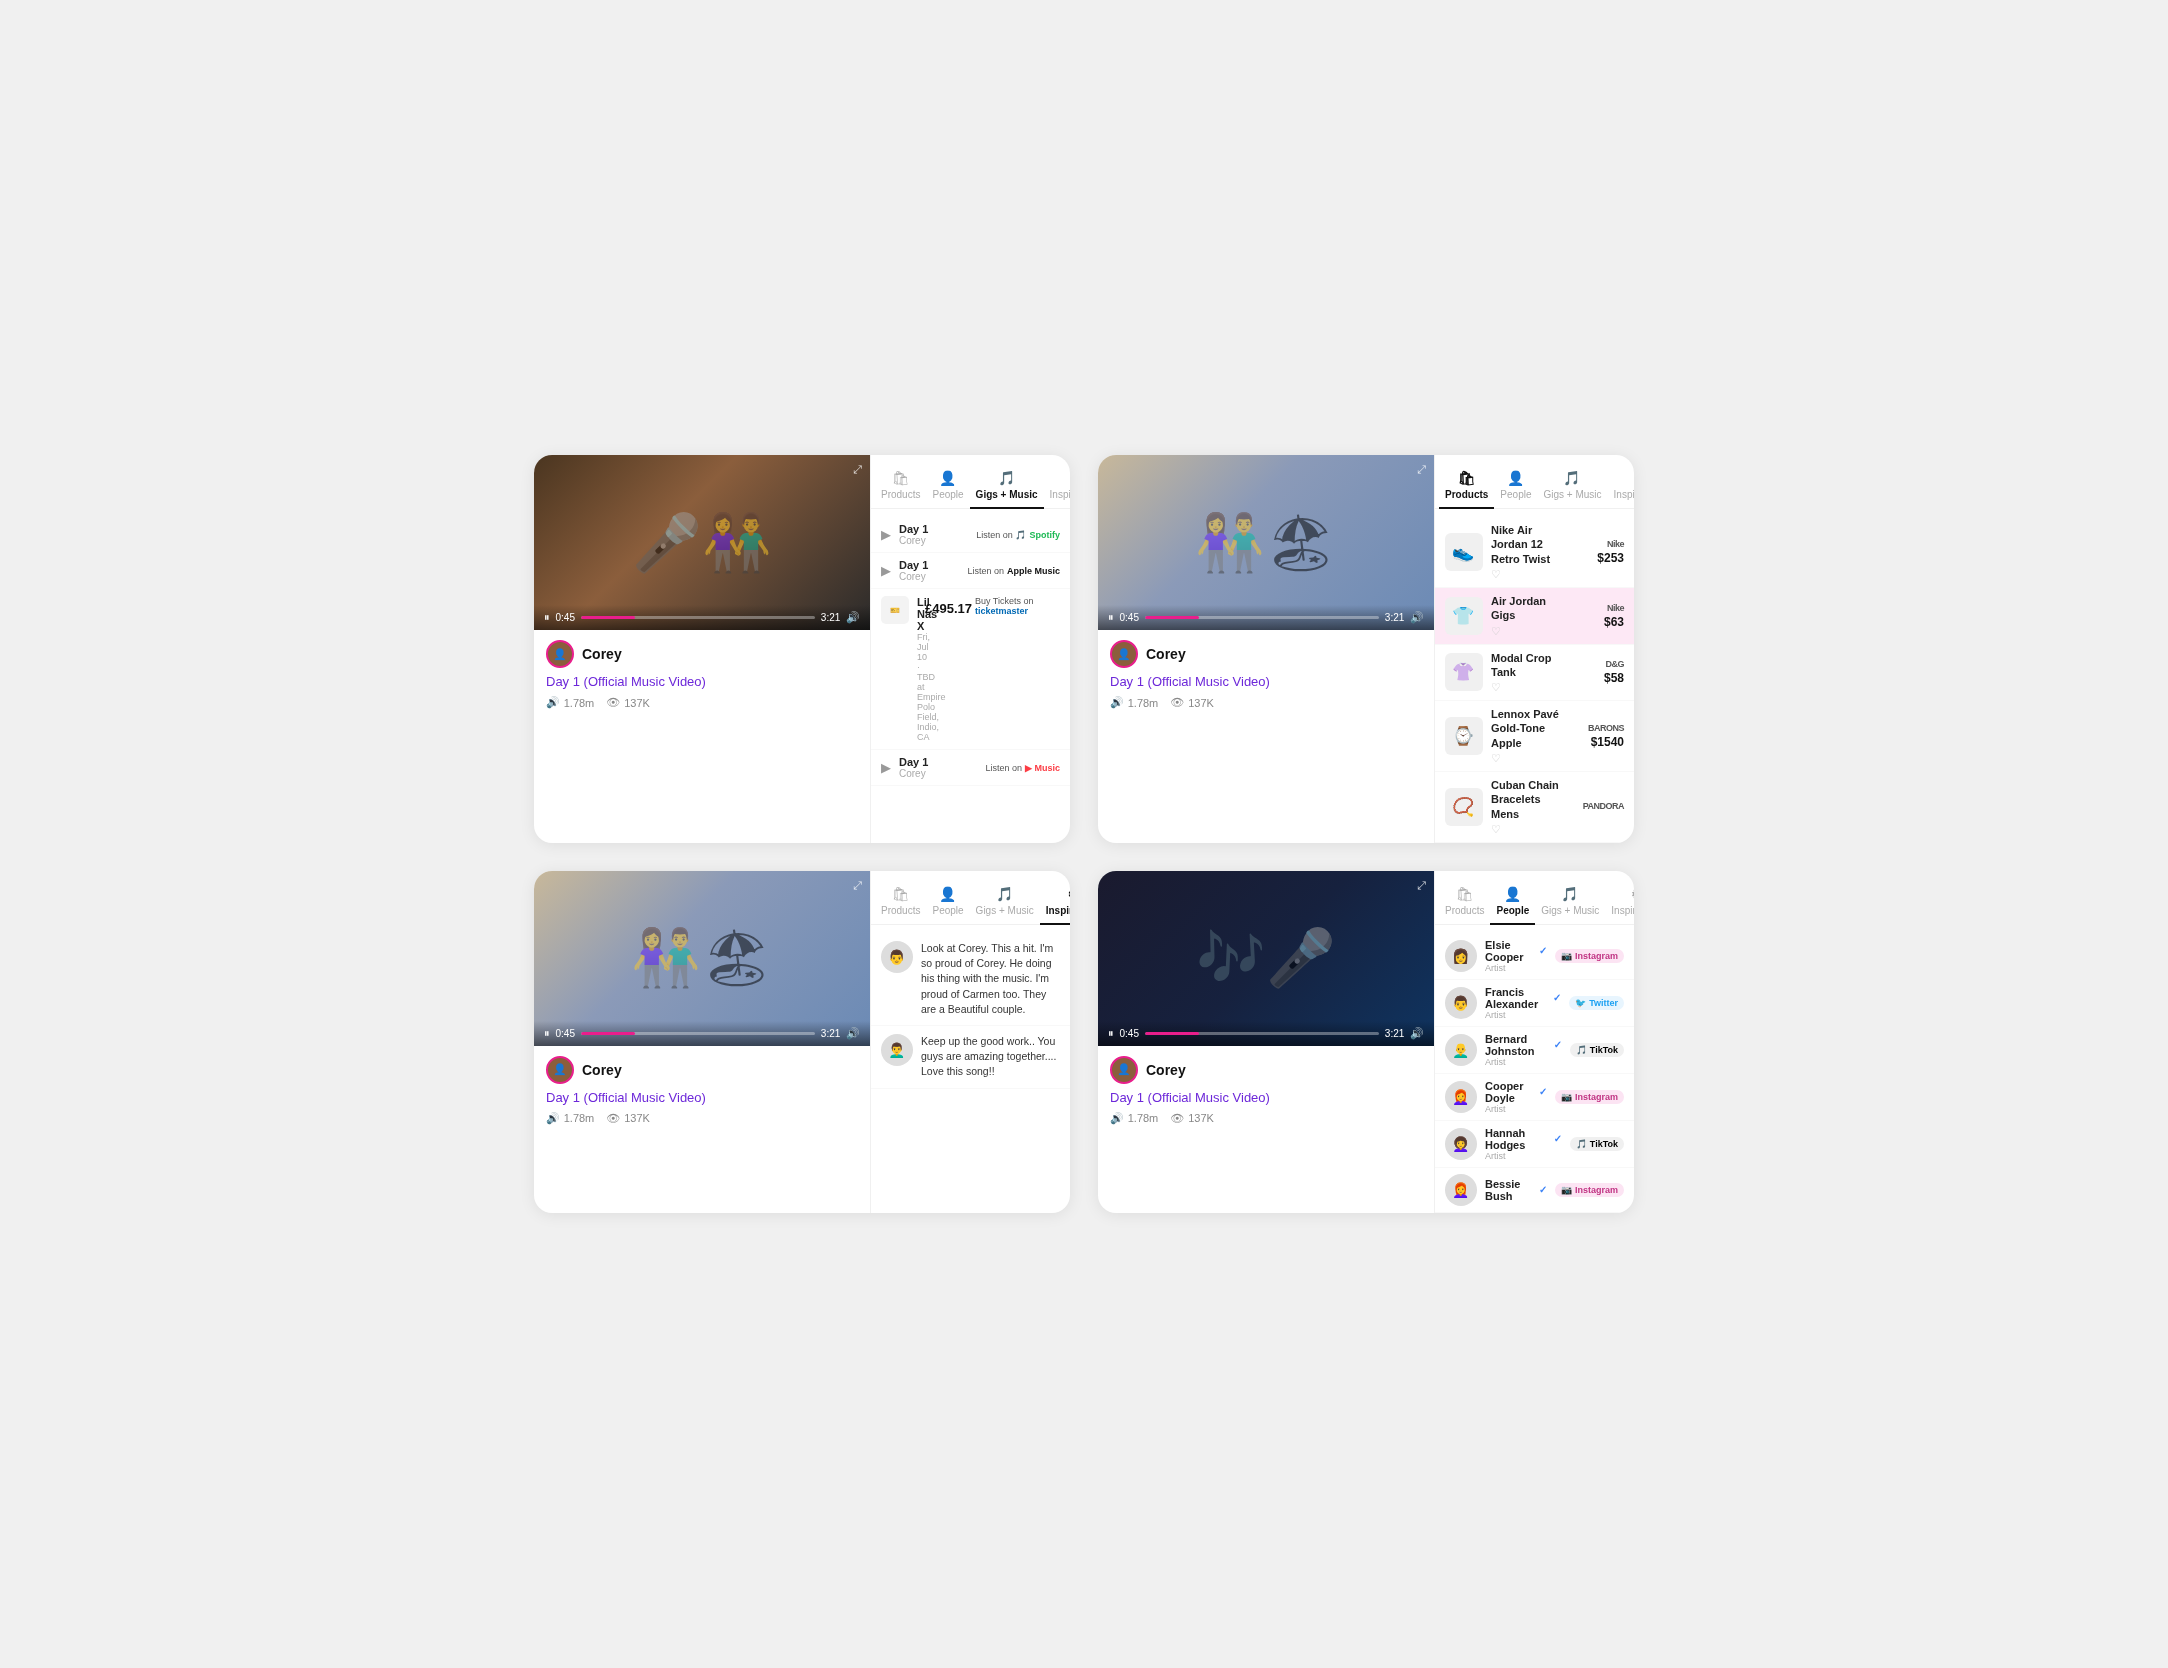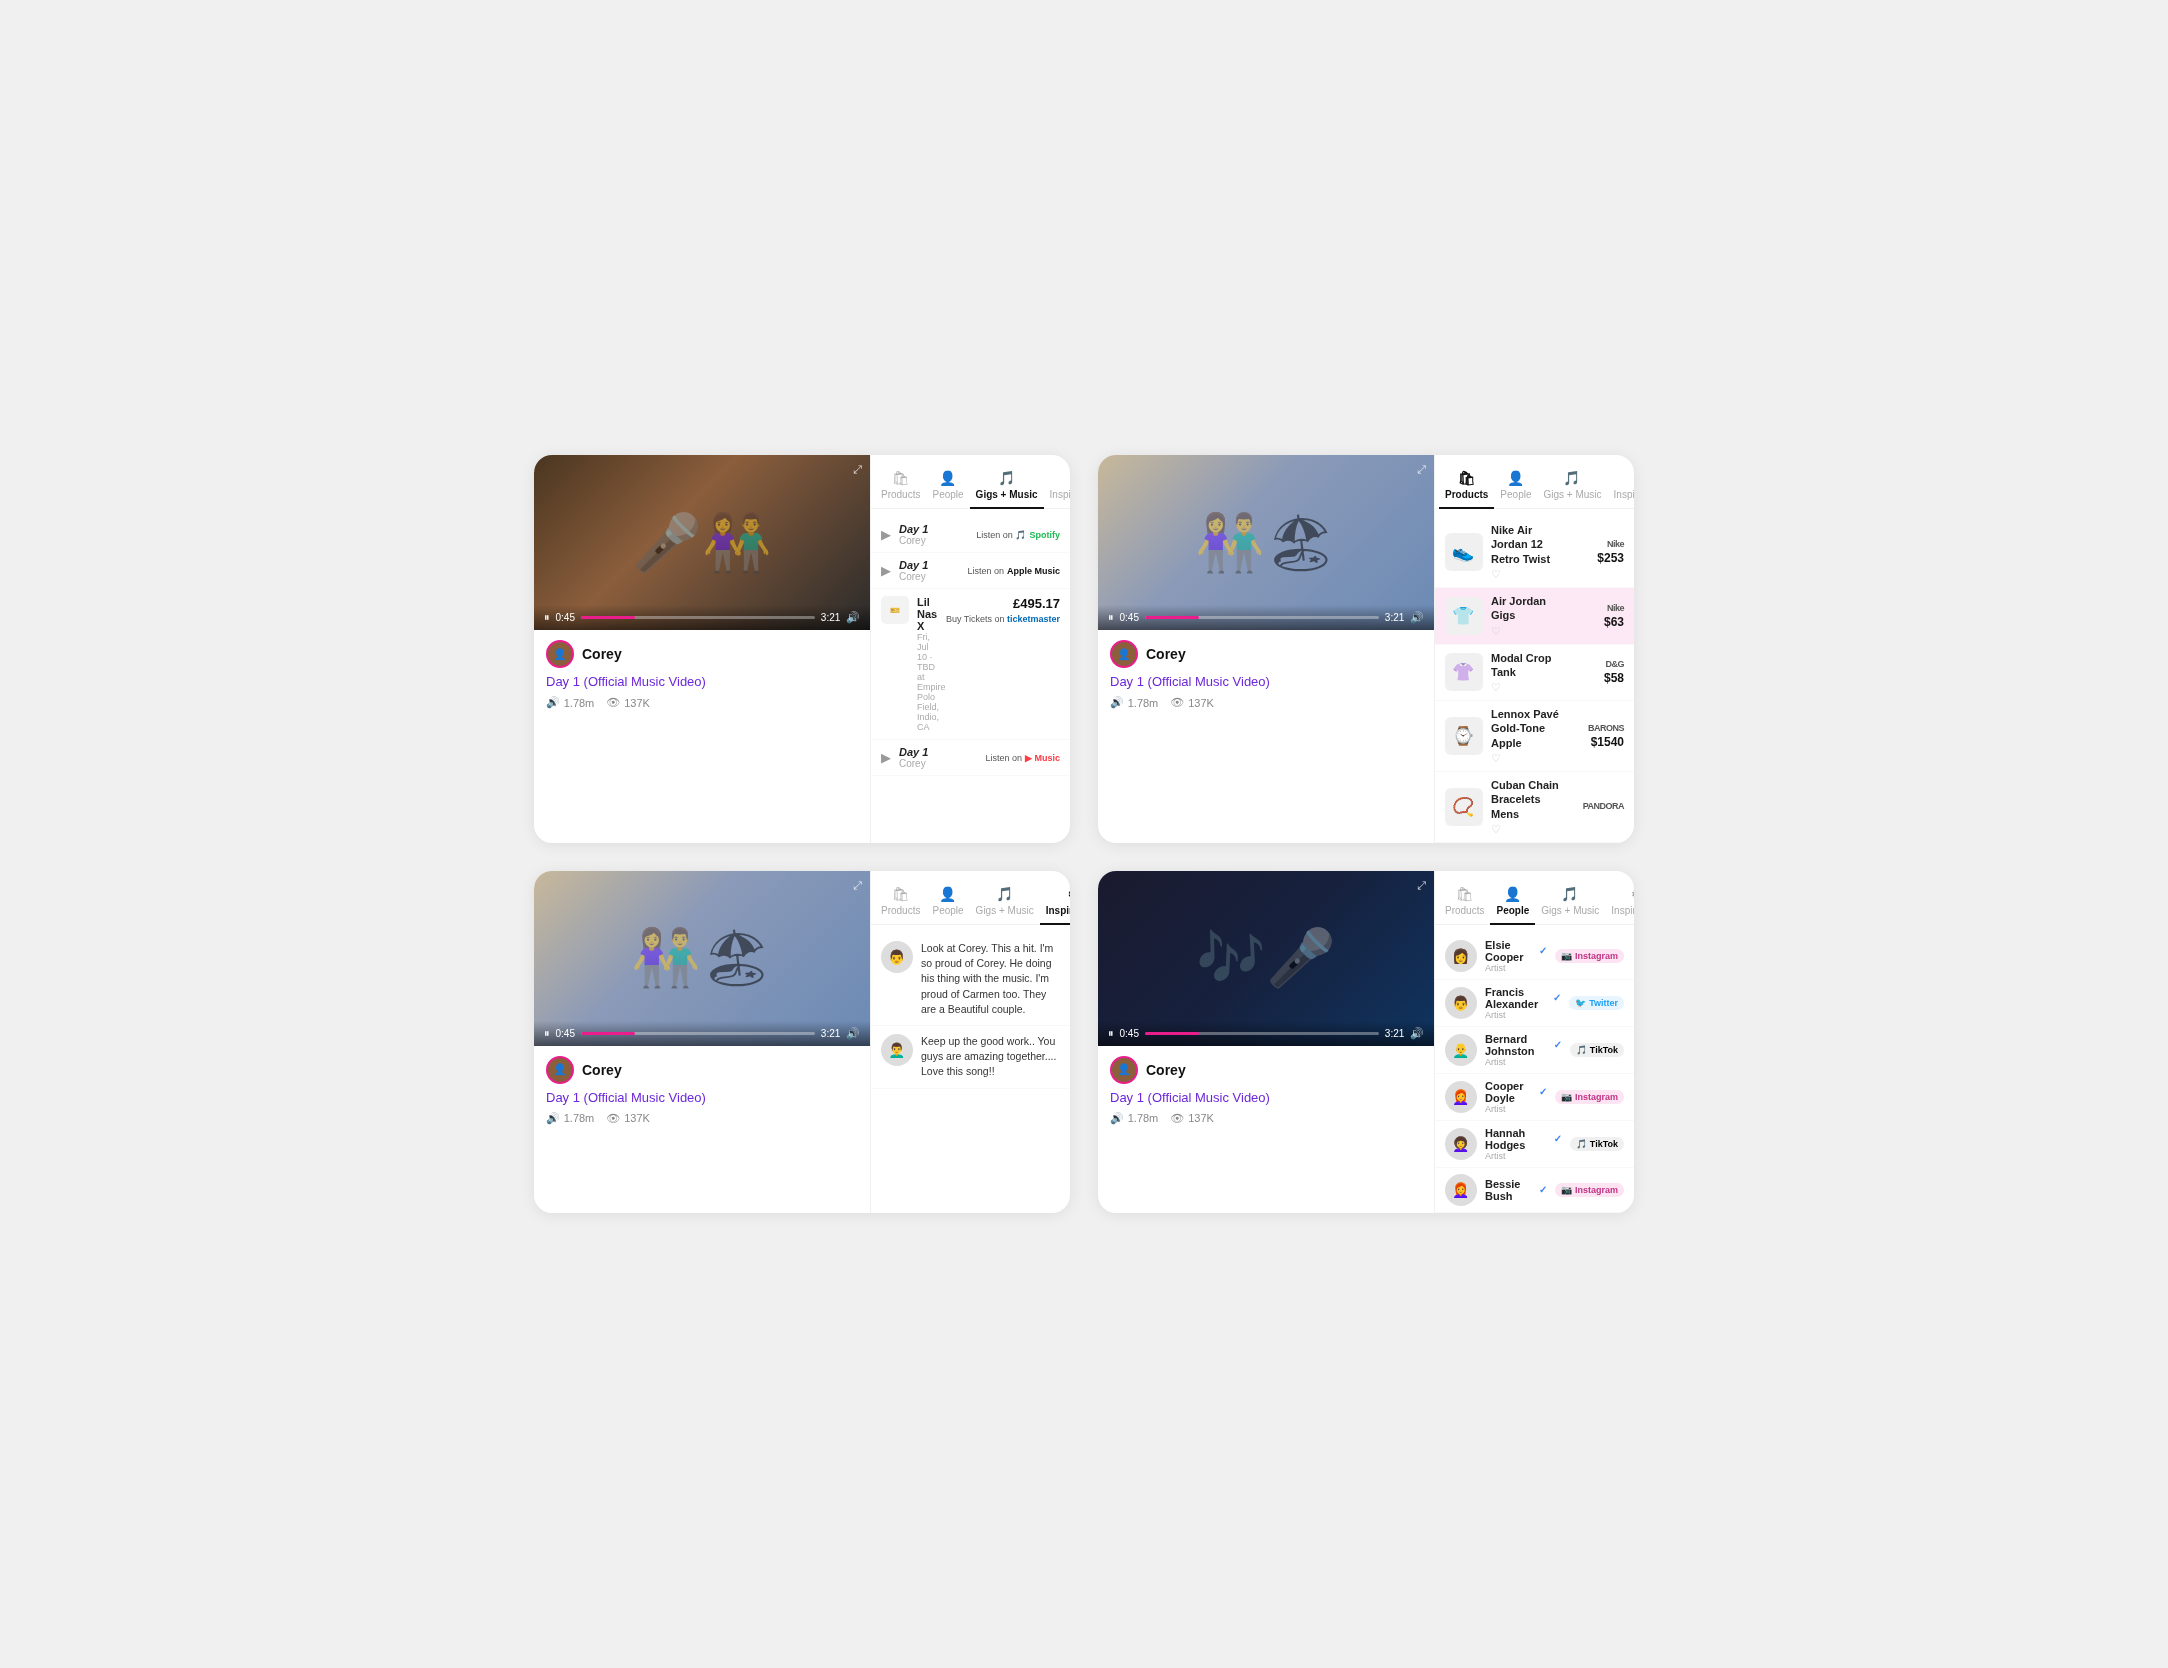--- a/index.html
+++ b/index.html
@@ -174,21 +174,20 @@
       color: #999;
     }
     .music-item-info {
       flex: 1;
       min-width: 0;
     }
     .music-item-title {
       font-size: 11px;
       font-weight: 600;
       color: #222;
-      font-style: italic;
     }
     .music-item-sub {
       font-size: 10px;
       color: #aaa;
     }
     .music-item-action {
       display: flex;
       align-items: center;
       gap: 3px;
     }
@@ -245,21 +244,21 @@
       font-size: 9px;
       color: #aaa;
     }
     .gig-price {
       font-size: 13px;
       font-weight: 700;
       color: #111;
     }
     .gig-action {
       display: flex;
-      flex-direction: column;
+      flex-direction: row;
       align-items: flex-end;
       gap: 3px;
     }
     .buy-tickets-btn {
       font-size: 9px;
       color: #555;
     }
     .ticketmaster-link {
       color: #0069b4;
       font-size: 9px;

